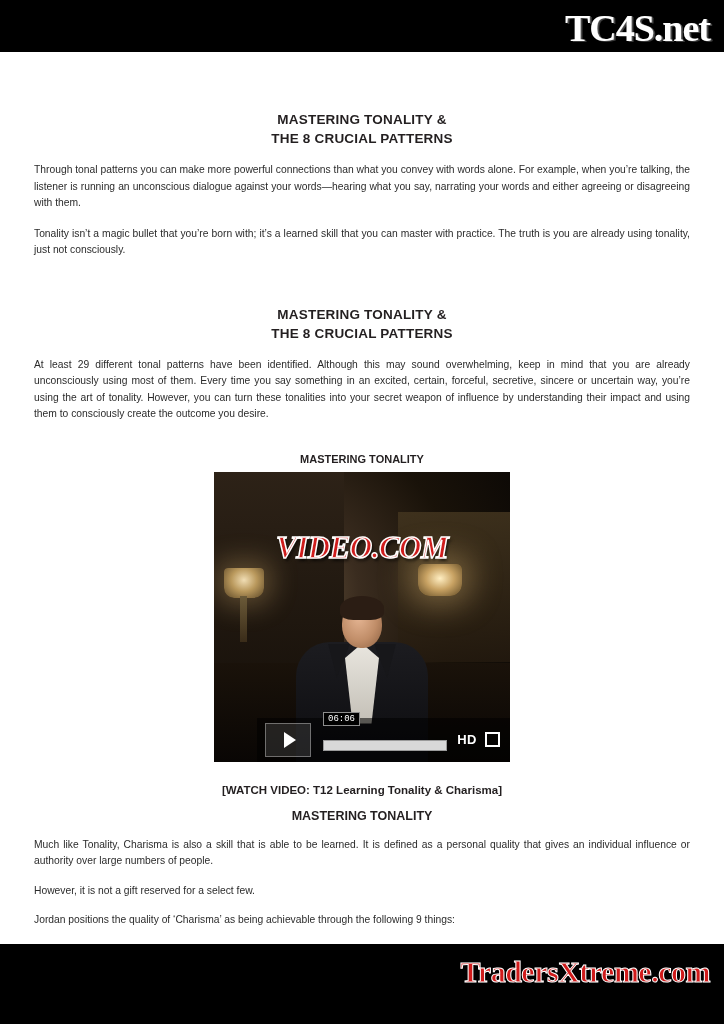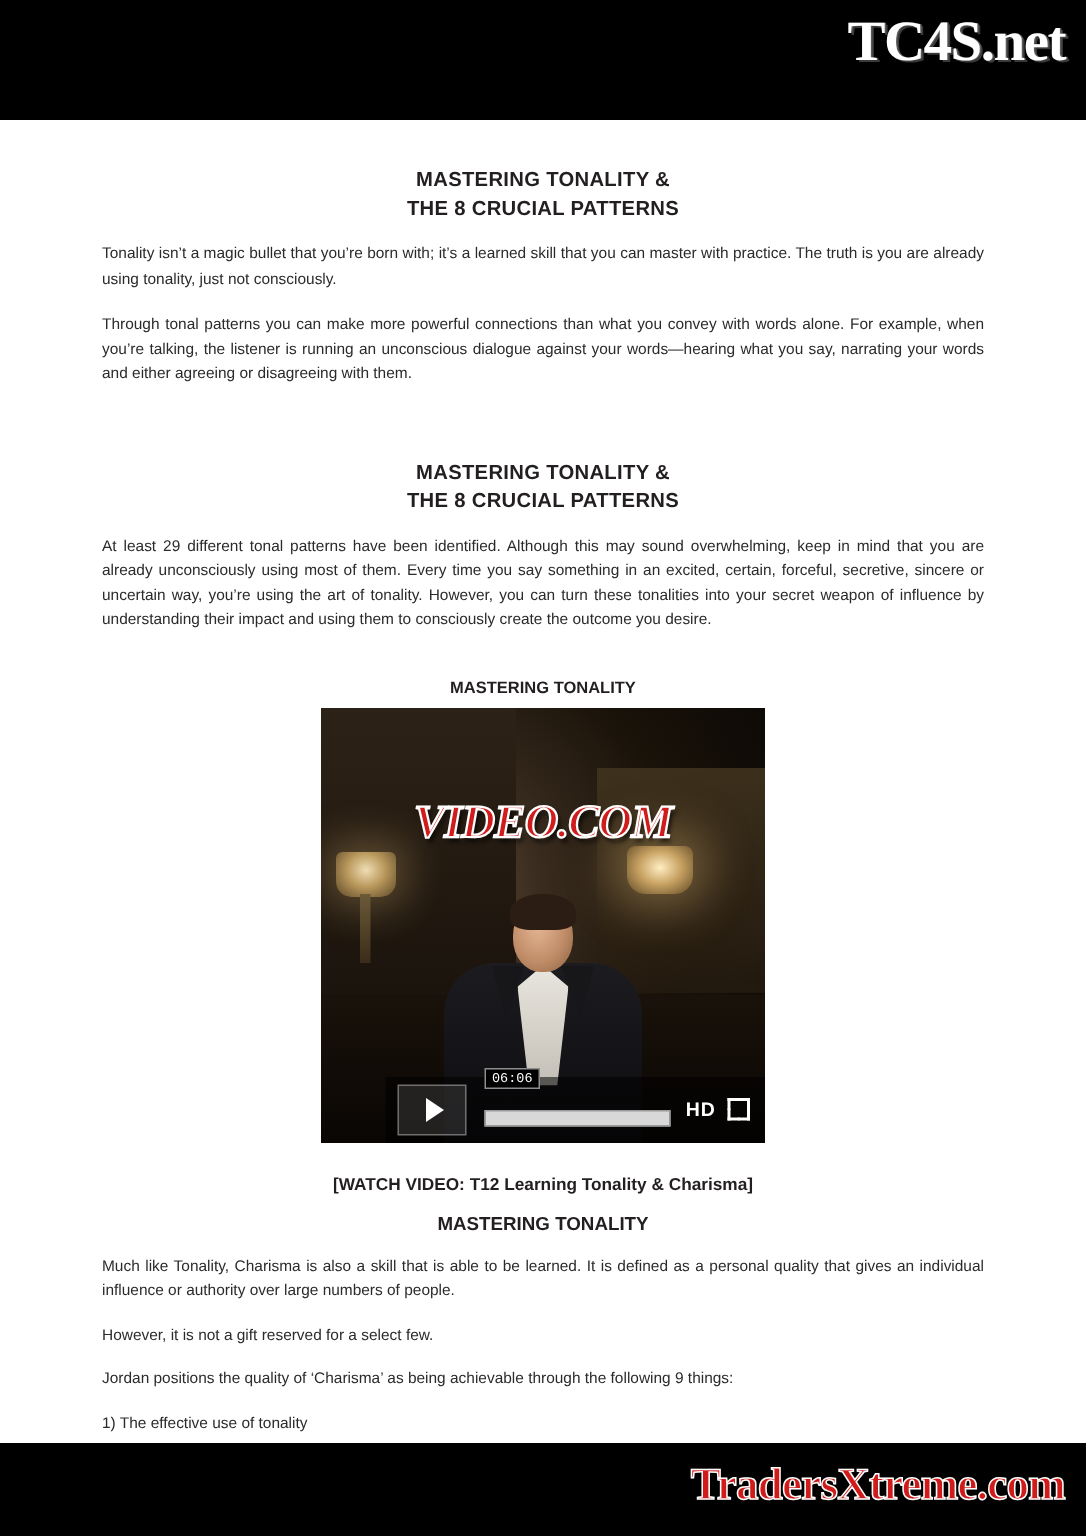--- a/index.html
+++ b/index.html
@@ -15,21 +15,21 @@
     position: relative;
     overflow: hidden;
   }
 
   
   .top-banner {
     position: absolute;
     top: 0;
     left: 0;
     width: 724px;
-    height: 80px;
+    height: 52px;
     background: #000000;
   }
   .top-banner-logo {
     position: absolute;
     right: 14px;
     top: 6px;
     font-family: "Liberation Serif", serif;
     font-weight: bold;
     font-size: 38px;
     letter-spacing: -1px;
@@ -41,21 +41,21 @@
   }
 
   
   .page {
     position: absolute;
     top: 62px;
     left: 0;
     width: 724px;
   }
   .content {
-    padding: 0 68px;
+    padding: 0 34px;
   }
 
   h1.doc-title {
     text-align: center;
     font-size: 13.5px;
     font-weight: bold;
     color: #231f20;
     margin: 0;
     line-height: 19px;
     letter-spacing: 0.2px;
@@ -288,21 +288,21 @@
     font-weight: bold;
     color: #231f20;
     margin-top: 13px;
   }
 
   
   .footer {
     position: absolute;
     left: 0; bottom: 0;
     width: 724px;
-    height: 62px;
+    height: 80px;
     background: #000000;
   }
   .footer-logo {
     position: absolute;
     right: 14px;
     top: 11px;
     font-family: "Liberation Serif", serif;
     font-weight: bold;
     font-size: 30px;
     letter-spacing: -0.5px;
@@ -318,22 +318,22 @@
   <div class="top-banner-logo">TC4S.net</div>
 </div>
 
 <div class="page">
   <div class="content">
 
     <div class="title-block">
       <h1 class="doc-title">MASTERING TONALITY &amp;</h1>
       <h1 class="doc-title">THE 8 CRUCIAL PATTERNS</h1>
     </div>
+    <p class="para">Through tonal patterns you can make more powerful connections than what you convey with words alone. For example, when you’re talking, the listener is running an unconscious dialogue against your words—hearing what you say, narrating your words and either agreeing or disagreeing with them.</p>
     <p class="para">Tonality isn’t a magic bullet that you’re born with; it’s a learned skill that you can master with practice. The truth is you are already using tonality, just not consciously.</p>
-    <p class="para">Through tonal patterns you can make more powerful connections than what you convey with words alone. For example, when you’re talking, the listener is running an unconscious dialogue against your words—hearing what you say, narrating your words and either agreeing or disagreeing with them.</p>
 
     <div class="title-block second">
       <h1 class="doc-title">MASTERING TONALITY &amp;</h1>
       <h1 class="doc-title">THE 8 CRUCIAL PATTERNS</h1>
     </div>
     <p class="para">At least 29 different tonal patterns have been identified. Although this may sound overwhelming, keep in mind that you are already unconsciously using most of them. Every time you say something in an excited, certain, forceful, secretive, sincere or uncertain way, you’re using the art of tonality. However, you can turn these tonalities into your secret weapon of influence by understanding their impact and using them to consciously create the outcome you desire.</p>
 
     <div class="video-wrap">
       <div class="video-figure">
         <div class="video-caption-top">MASTERING TONALITY</div>

